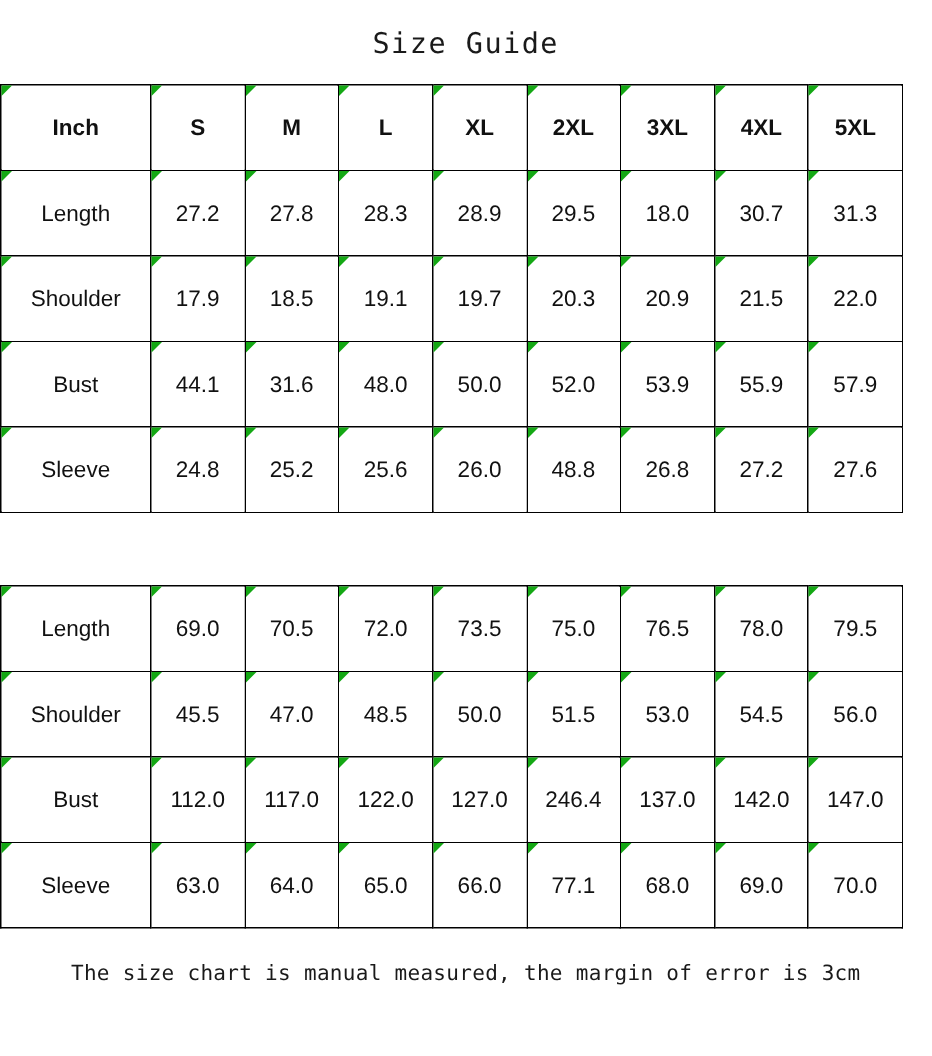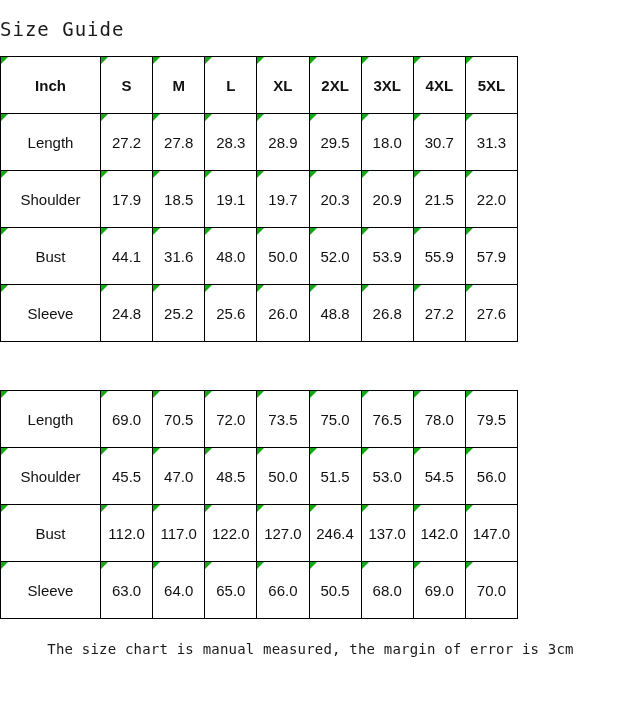--- a/index.html
+++ b/index.html
@@ -14,30 +14,31 @@
     color: #000000;
     overflow: hidden;
   }
   .page {
     width: 621px;
     height: 704px;
     position: relative;
     box-sizing: border-box;
   }
   .title {
+    text-align: center;
     font-family: "DejaVu Sans Mono", monospace;
     font-size: 19px;
     letter-spacing: 1px;
     color: #1a1a1a;
     padding-top: 18px;
     padding-bottom: 16px;
   }
   table.size-table {
     border-collapse: collapse;
-    width: 518px;
+    width: 602px;
     table-layout: fixed;
   }
   table.size-table td {
     border: 1px solid #000000;
     height: 54px;
     text-align: center;
     vertical-align: middle;
     font-family: "Liberation Sans", sans-serif;
     font-size: 15px;
     color: #111111;
@@ -207,21 +208,21 @@
         <td class="corner-mark">137.0</td>
         <td class="corner-mark">142.0</td>
         <td class="corner-mark">147.0</td>
       </tr>
       <tr>
         <td class="rowhdr corner-mark">Sleeve</td>
         <td class="corner-mark">63.0</td>
         <td class="corner-mark">64.0</td>
         <td class="corner-mark">65.0</td>
         <td class="corner-mark">66.0</td>
-        <td class="corner-mark">50.5</td>
+        <td class="corner-mark">77.1</td>
         <td class="corner-mark">68.0</td>
         <td class="corner-mark">69.0</td>
         <td class="corner-mark">70.0</td>
       </tr>
     </tbody>
   </table>
 
   <div class="footnote">The size chart is manual measured, the margin of error is 3cm</div>
 
 </div>

